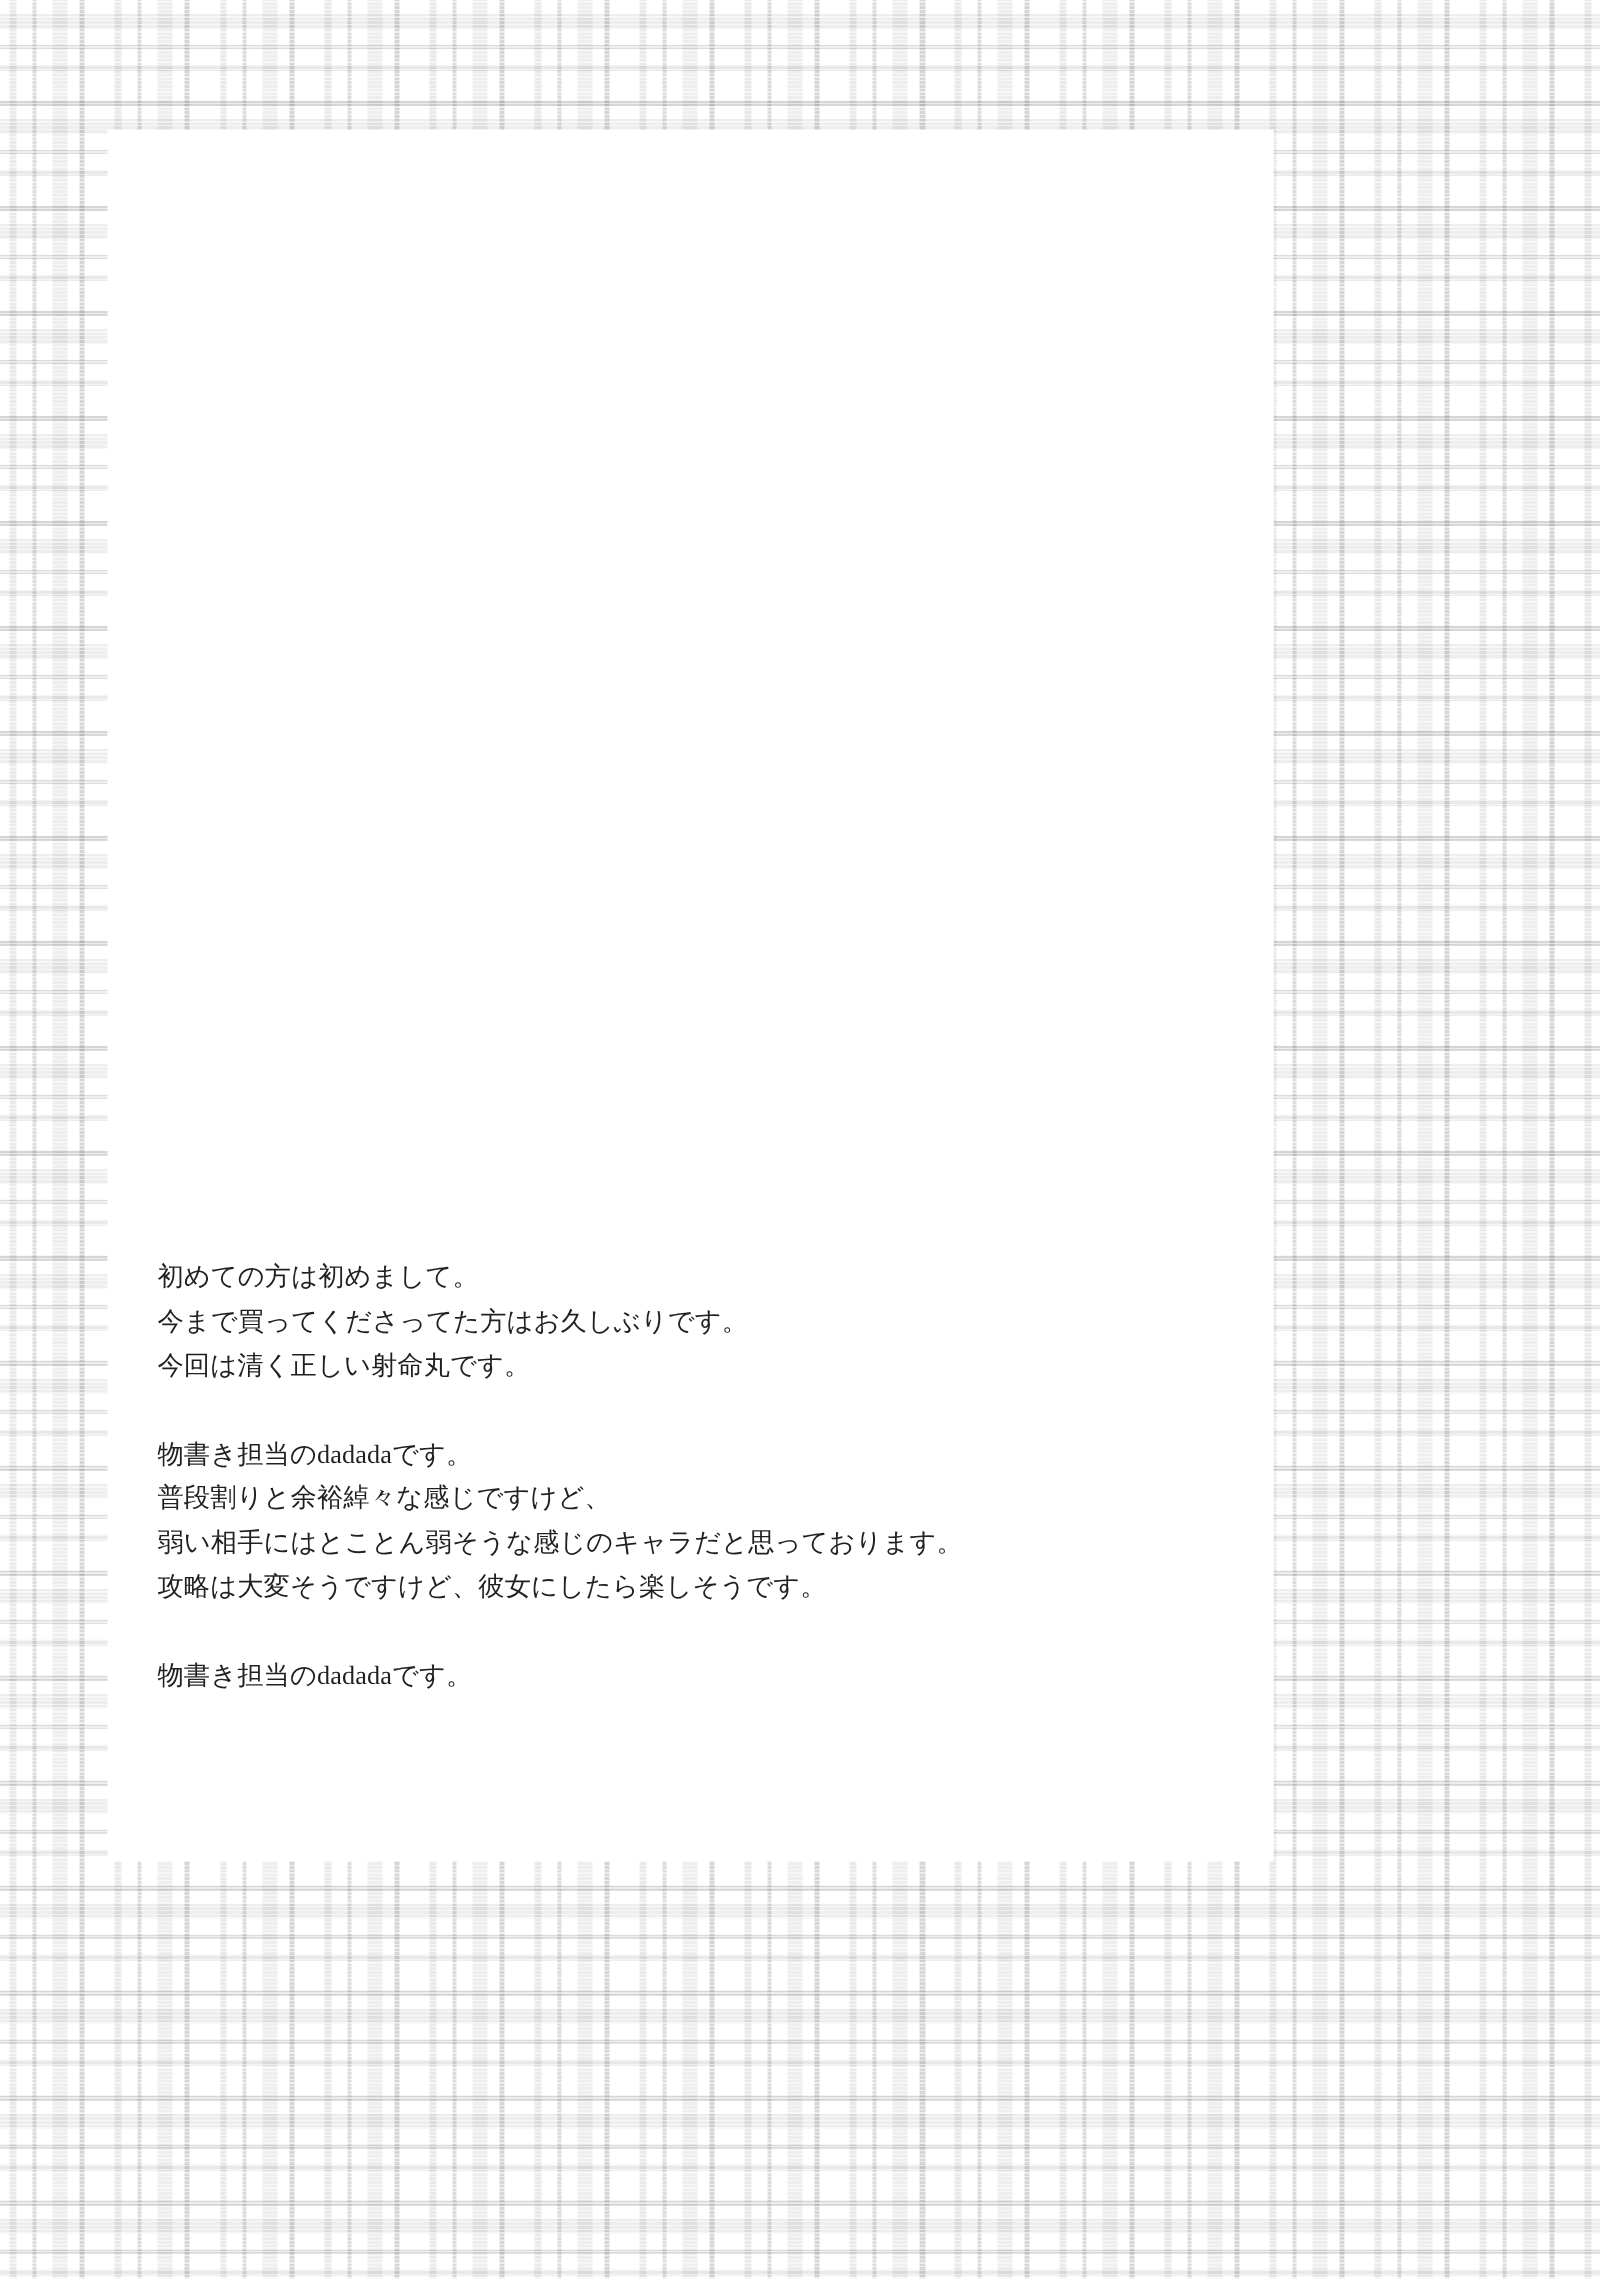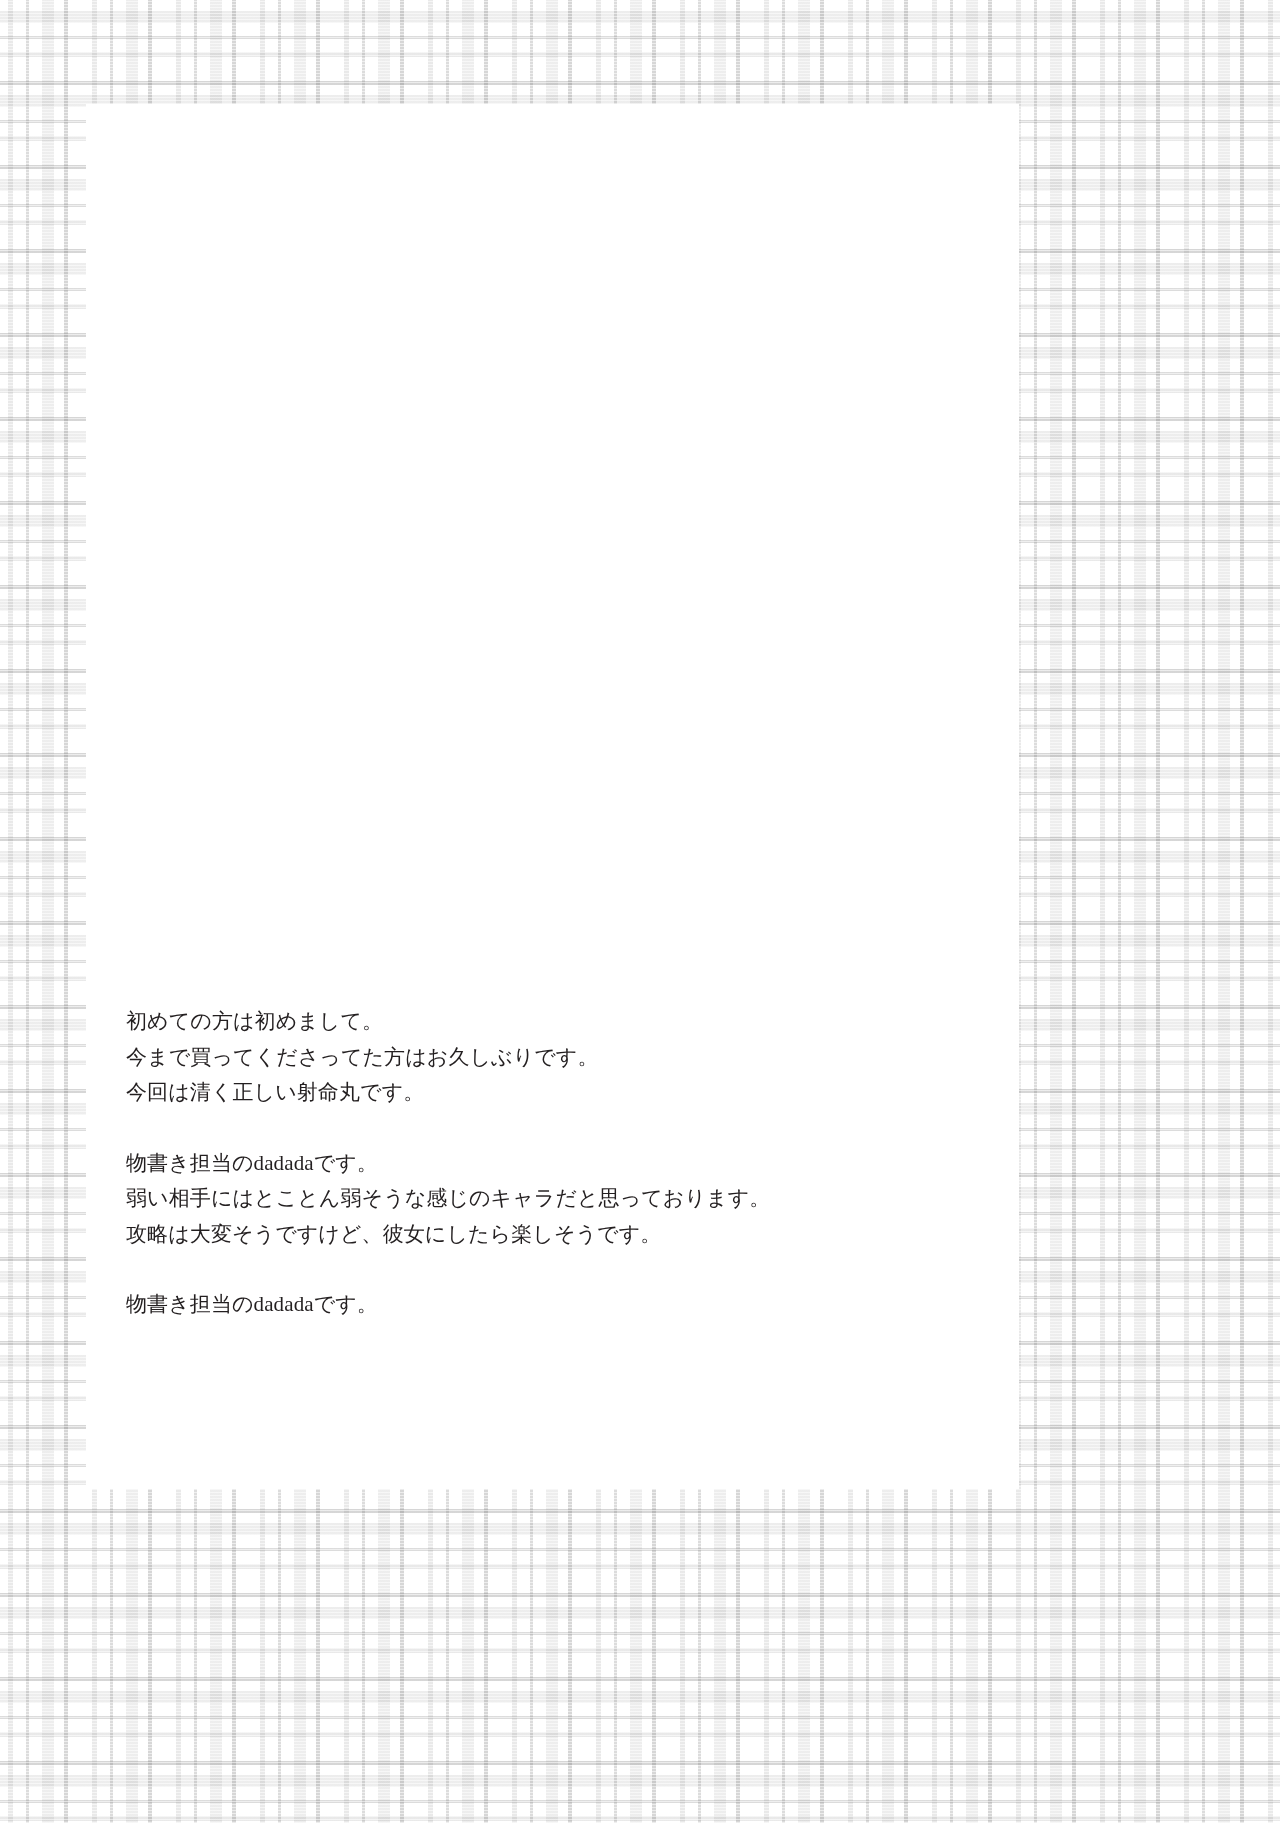--- a/index.html
+++ b/index.html
@@ -128,20 +128,21 @@
     <div class="text-block">
 
       <p class="para">
         <span class="line">初めての方は初めまして。</span>
         <span class="line">今まで買ってくださってた方はお久しぶりです。</span>
         <span class="line">今回は清く正しい射命丸です。</span>
       </p>
 
       <p class="para">
         <span class="line">物書き担当のdadadaです。</span>
+        <span class="line">普段割りと余裕綽々な感じですけど、</span>
         <span class="line">弱い相手にはとことん弱そうな感じのキャラだと思っております。</span>
         <span class="line">攻略は大変そうですけど、彼女にしたら楽しそうです。</span>
       </p>
 
       <p class="para">
         <span class="line">物書き担当のdadadaです。</span>
       </p>
 
     </div>
   </div>

